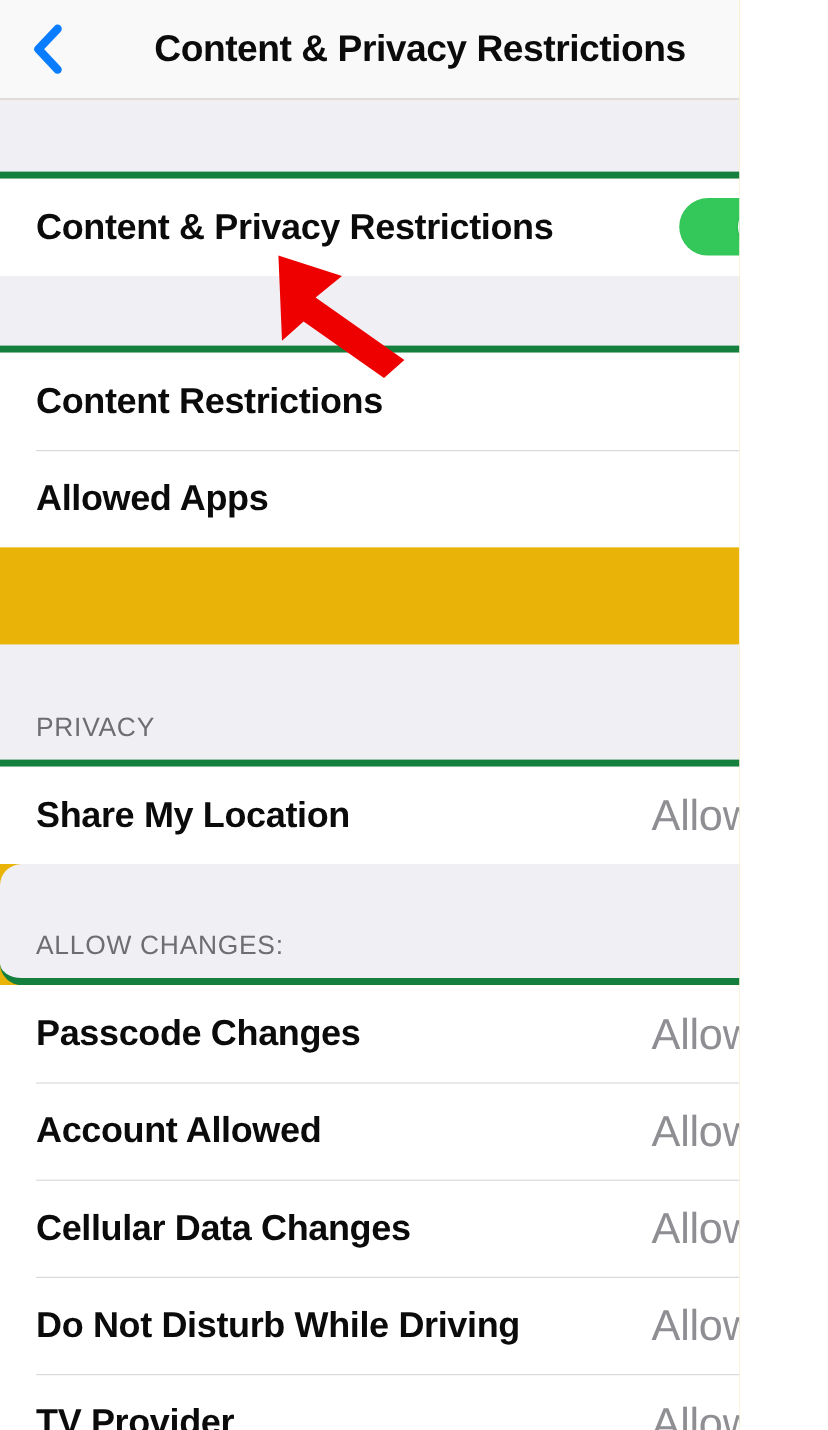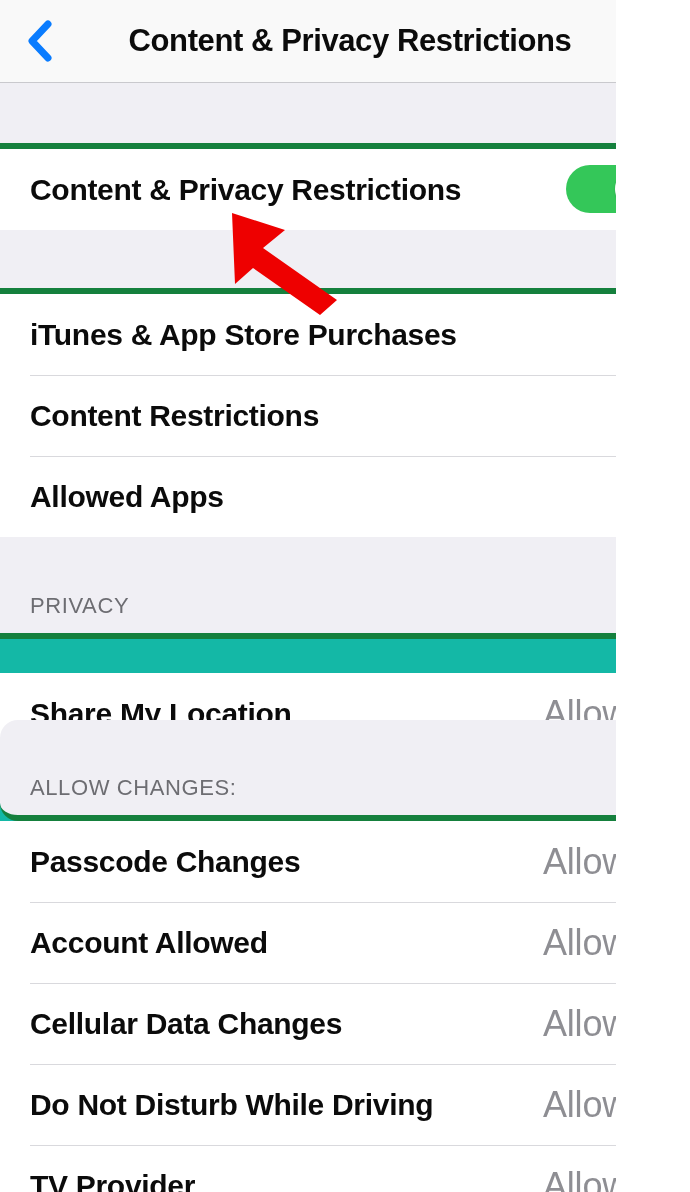--- a/index.html
+++ b/index.html
@@ -12,21 +12,21 @@
     height: 1192px;
     overflow: hidden;
     font-family: "Liberation Sans", sans-serif;
     -webkit-font-smoothing: antialiased;
   }
 
   #screen {
     position: relative;
     width: 616px;
     height: 1192px;
-    background: #14b8a6;
+    background: #eab308;
     overflow: hidden;
   }
 
   
   .navbar {
     position: absolute;
     left: 0;
     top: 0;
     width: 690px;
     height: 83px;
@@ -191,28 +191,20 @@
       <div class="toggle">
         <div class="knob"></div>
       </div>
     </div>
   </div>
 
   <div class="gap" style="top:230px; height:64px;"></div>
 
   <div class="group" style="top:294px;">
     <div class="row">
-      <div class="row-label">iTunes &amp; App Store Purchases</div>
-      <div class="row-chevron">
-        <svg width="18" height="30" viewBox="0 0 18 30">
-          <polyline points="4,4 14,15 4,26" fill="none" stroke="#c0c0c5" stroke-width="4" stroke-linecap="round" stroke-linejoin="round"></polyline>
-        </svg>
-      </div>
-    </div>
-    <div class="row">
       <div class="row-label">Content Restrictions</div>
       <div class="row-chevron">
         <svg width="18" height="30" viewBox="0 0 18 30">
           <polyline points="4,4 14,15 4,26" fill="none" stroke="#c0c0c5" stroke-width="4" stroke-linecap="round" stroke-linejoin="round"></polyline>
         </svg>
       </div>
     </div>
     <div class="row">
       <div class="row-label">Allowed Apps</div>
       <div class="row-chevron">
@@ -220,21 +212,21 @@
           <polyline points="4,4 14,15 4,26" fill="none" stroke="#c0c0c5" stroke-width="4" stroke-linecap="round" stroke-linejoin="round"></polyline>
         </svg>
       </div>
     </div>
   </div>
 
   <div class="gap" style="top:537px; height:102px;">
     <div class="section-header-text">PRIVACY</div>
   </div>
 
-  <div class="group" style="top:673px;">
+  <div class="group" style="top:639px;">
     <div class="row">
       <div class="row-label">Share My Location</div>
       <div class="row-value">Allow</div>
       <div class="row-chevron">
         <svg width="18" height="30" viewBox="0 0 18 30">
           <polyline points="4,4 14,15 4,26" fill="none" stroke="#c0c0c5" stroke-width="4" stroke-linecap="round" stroke-linejoin="round"></polyline>
         </svg>
       </div>
     </div>
   </div>

